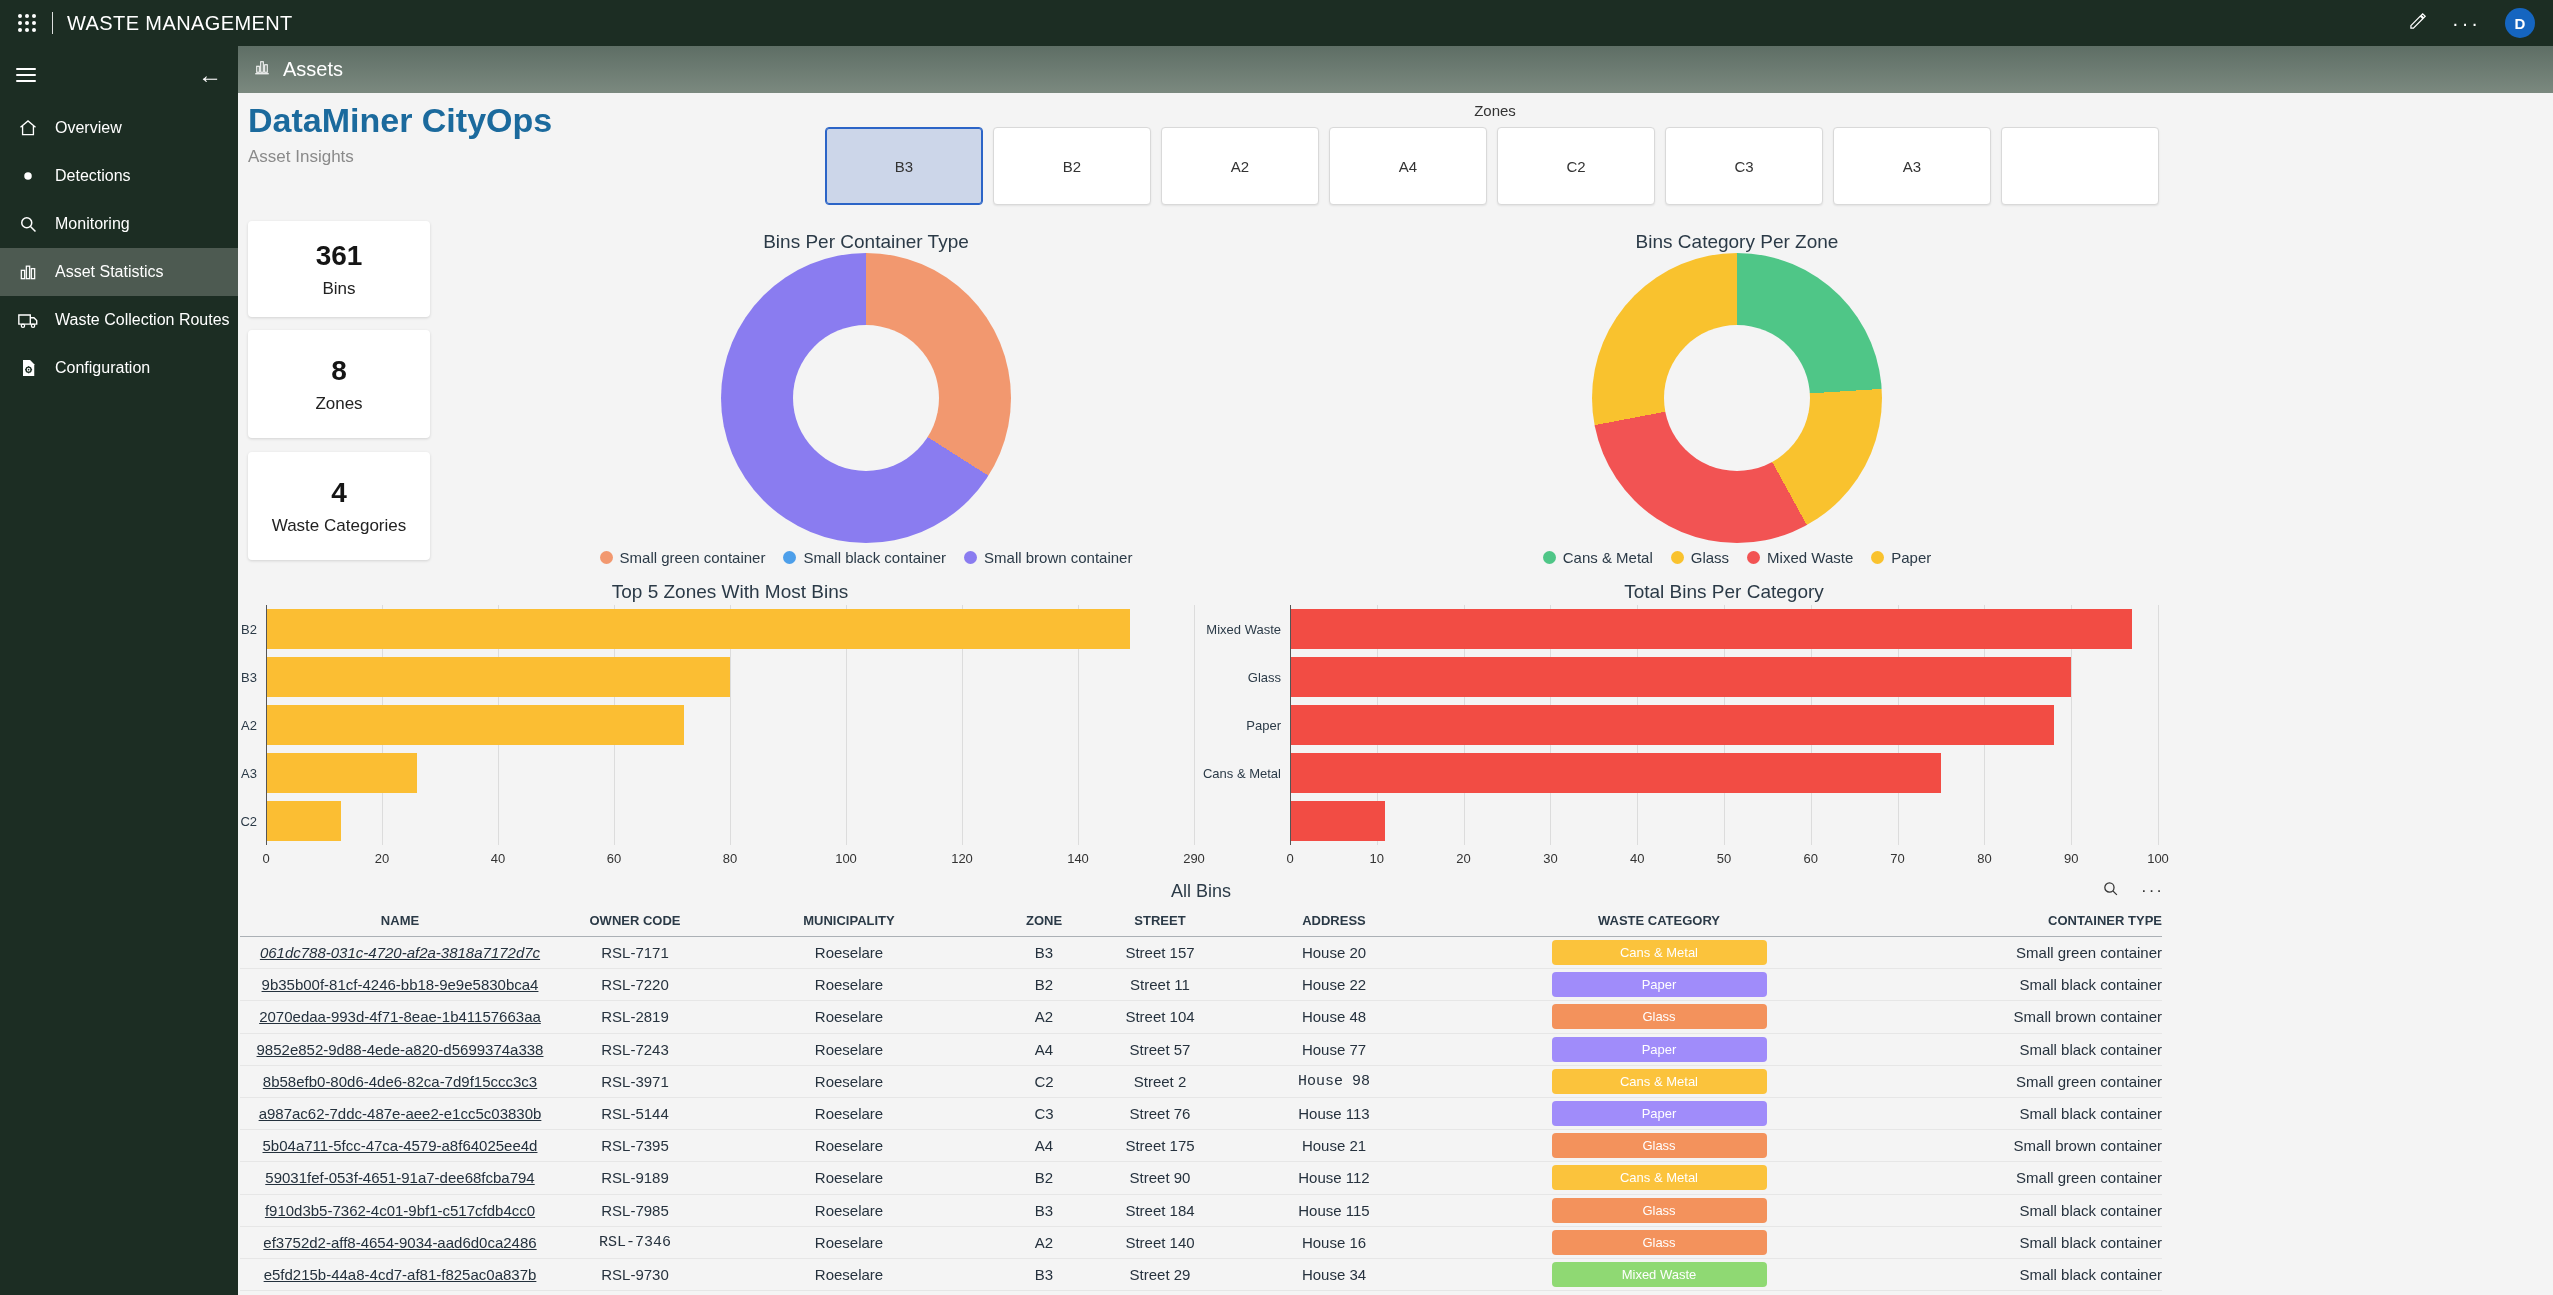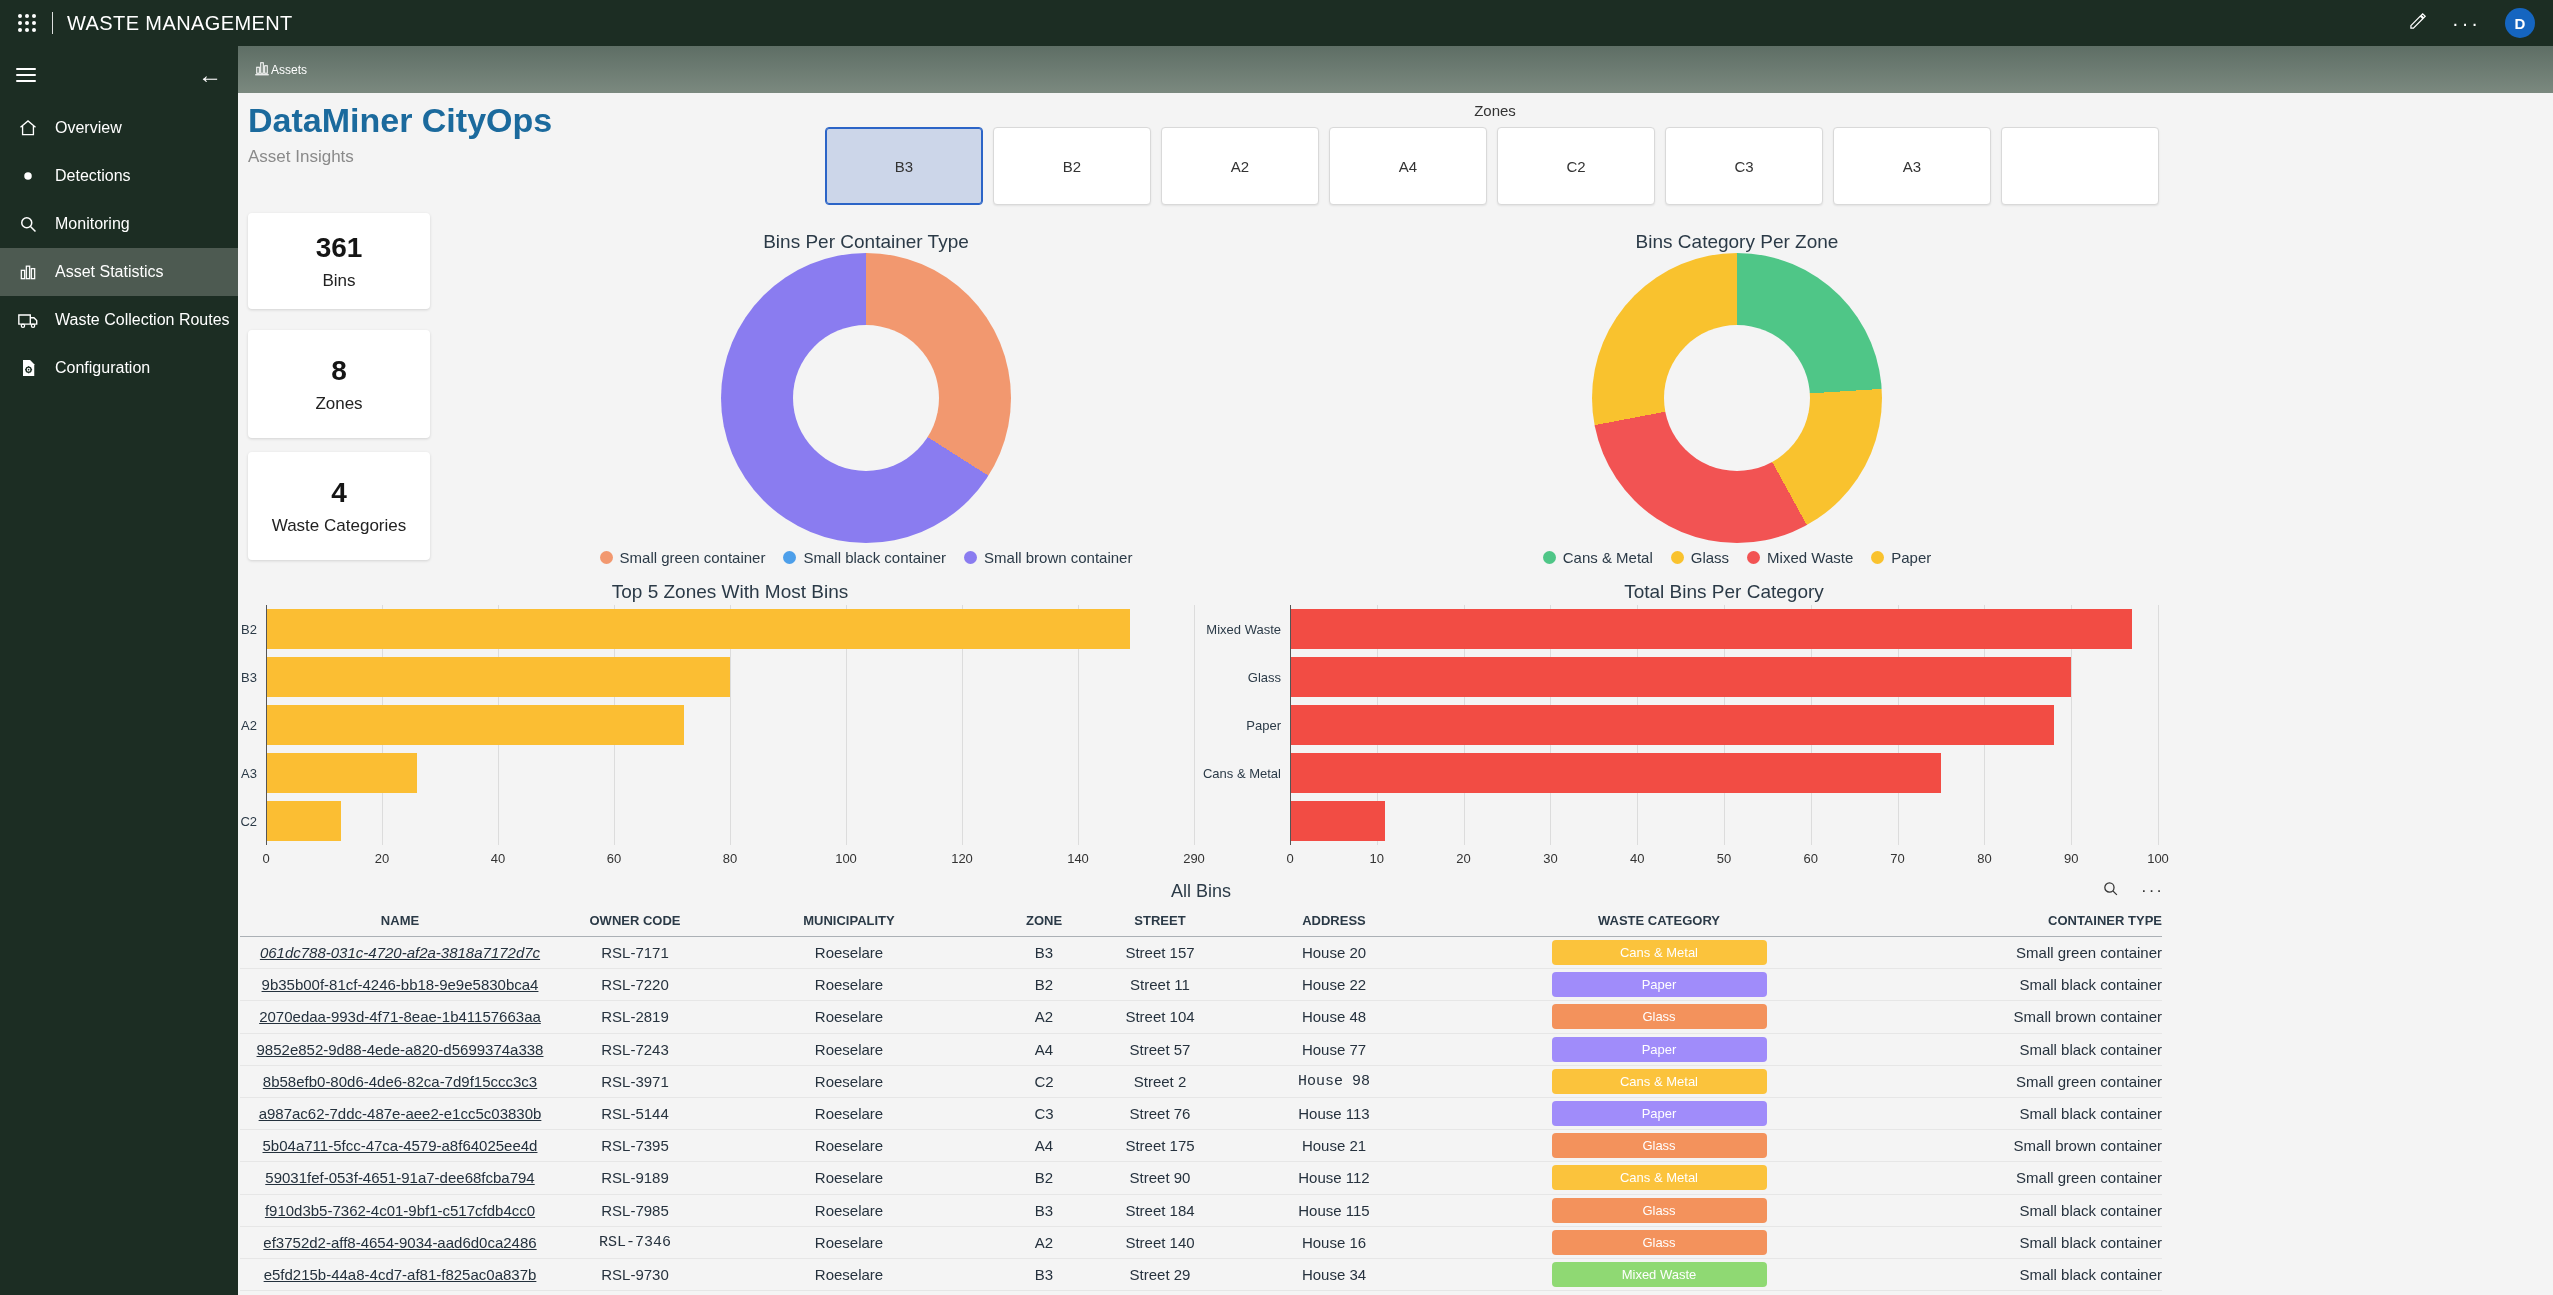--- a/index.html
+++ b/index.html
@@ -22,35 +22,35 @@
   .sb-head{height:58px;display:flex;align-items:center;justify-content:space-between;padding:0 16px}
   .hamburger{cursor:pointer}
   .hamburger span{display:block;width:20px;height:2px;background:#fff;margin:4px 0;border-radius:1px}
   .back-arrow{font-size:24px;cursor:pointer;line-height:1}
   .nav-item{height:48px;display:flex;align-items:center;gap:15px;padding-left:16px;font-size:16px;cursor:pointer;white-space:nowrap}
   .nav-item.selected{background:#4D5A51}
   .nav-icon{width:24px;display:flex;justify-content:center;align-items:center}
 
   .main{flex:1;display:flex;flex-direction:column}
   .tabbar{height:47px;background:linear-gradient(#5E6E65,#7B897F);display:flex;align-items:center;color:#fff;padding:0 15px}
-  .tab{display:flex;align-items:center;font-size:12px;cursor:pointer}
+  .tab{display:flex;align-items:center;gap:12px;font-size:20px;cursor:pointer}
 
   .content{position:relative;width:2315px;height:1202px;background:#F4F4F4}
   .abs{position:absolute}
 
   .page-title{left:10px;top:8px;font-size:34px;font-weight:bold;color:#1B6A9D}
   .page-subtitle{left:10px;top:54px;font-size:17px;color:#8A8A8A}
 
   .zones-label{left:587px;top:9px;width:1340px;text-align:center;font-size:15px;color:#333}
   .zones-row{left:587px;top:34px;display:flex;gap:10px}
   .zone-btn{width:158px;height:78px;background:#fff;border:1px solid #D9D9D9;border-radius:4px;display:flex;align-items:center;justify-content:center;font-size:15px;color:#333;box-shadow:0 1px 2px rgba(0,0,0,.08);cursor:pointer}
   .zone-btn.selected{background:#CCD6E9;border:1px solid #2B64C7;box-shadow:inset 0 0 0 1px #2B64C7}
 
   .stat-card{left:10px;width:182px;background:#fff;border-radius:4px;box-shadow:0 1px 3px rgba(0,0,0,.14);display:flex;flex-direction:column;align-items:center;justify-content:center;gap:7px}
-  #stat-0{top:120px;height:96px}
+  #stat-0{top:128px;height:96px}
   #stat-1{top:237px;height:108px}
   #stat-2{top:359px;height:108px}
   .stat-value{font-size:28px;font-weight:bold;color:#151515}
   .stat-label{font-size:17px;color:#222;text-align:center}
 
   .donut-block{top:138px;width:500px;display:flex;flex-direction:column;align-items:center}
   #donut-0{left:378px}
   #donut-1{left:1249px}
   .chart-title{font-size:19px;color:#2B3A47;height:22px;white-space:nowrap}
   .donut{width:290px;height:290px;border-radius:50%;position:relative}

